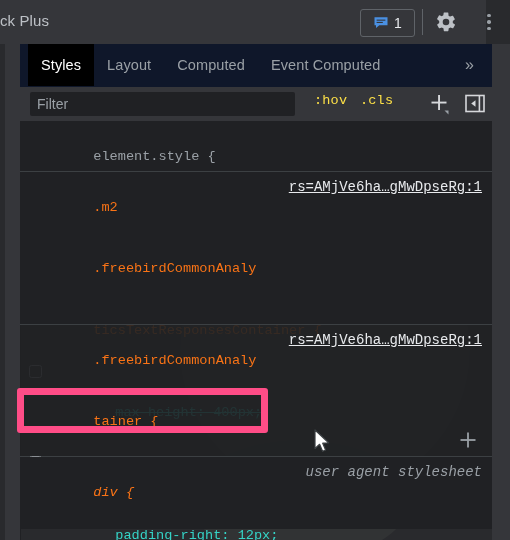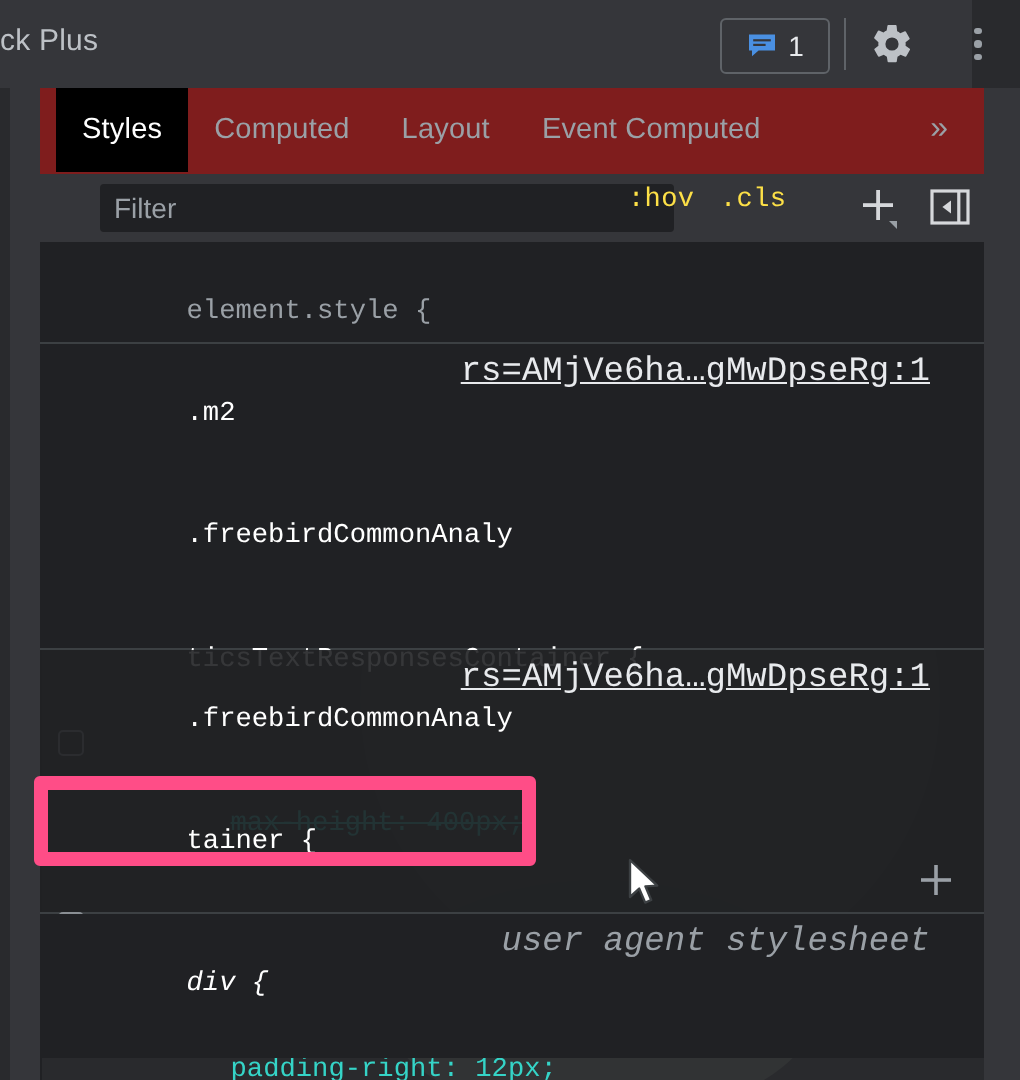--- a/index.html
+++ b/index.html
@@ -133,21 +133,21 @@
     background: #35363a;
     z-index: 2;
   }
 
   
   .tabstrip {
     position: absolute;
     left: 20px; top: 44px;
     width: 472px;
     height: 43px;
-    background: #7f1d1d;
+    background: #0f172a;
     border-bottom: 1px solid #ec4899;
     z-index: 2;
   }
   .tabs {
     position: absolute;
     left: 8px; top: 0;
     height: 42px;
     display: flex;
     align-items: stretch;
   }
@@ -182,32 +182,31 @@
     left: 20px; top: 87px;
     width: 472px;
     height: 34px;
     background: #35363a;
     border-bottom: 1px solid #202124;
     z-index: 2;
   }
   .filter-input {
     position: absolute;
     left: 10px; top: 5px;
-    width: 287px;
+    width: 265px;
     height: 24px;
     background: #202124;
     border: none;
     border-radius: 2px;
     color: #9aa0a6;
     font-family: "Liberation Sans", sans-serif;
     font-size: 14px;
     padding: 0 7px;
     box-sizing: border-box;
     outline: none;
-    margin-left: 20px;
   }
   .filter-input::placeholder { color: #9aa0a6; opacity: 1; }
   .fb-btn {
     position: absolute;
     top: 6px;
     font-family: "Liberation Mono", monospace;
     font-size: 13.5px;
     color: #fde047;
     letter-spacing: 0.2px;
     white-space: nowrap;
@@ -246,28 +245,28 @@
     box-sizing: border-box;
   }
   .rule-block.ghosted { background: rgba(32,33,36,0.90); }
   .rule-line {
     position: relative;
     white-space: pre;
     padding-left: 8px;
     color: #d6d8db;
   }
   .rule-line.indent { padding-left: 30px; }
-  .sel { color: #ffffff; }
+  .sel { color: #f97316; }
   .sel-muted { color: #9aa0a6; }
   .prop { color: #35d4c7; }
   .origin {
     position: absolute;
-    right: 27px;
+    right: 10px;
     top: 5px;
-    font-size: 17px;
+    font-size: 14px;
     color: #e8eaed;
     text-decoration: underline;
     white-space: nowrap;
   }
   .origin.ua {
     color: #9aa0a6;
     text-decoration: none;
     font-style: italic;
   }
   .strike .prop, .strike .val {
@@ -360,24 +359,24 @@
     <div class="edge-left-inner"></div>
   </div>
   <div class="edge-right"></div>
 
   <div class="tabstrip">
     <div class="tabs">
       <div class="tab active">
         <span>Styles</span>
       </div>
       <div class="tab">
+        <span>Layout</span>
+      </div>
+      <div class="tab">
         <span>Computed</span>
-      </div>
-      <div class="tab">
-        <span>Layout</span>
       </div>
       <div class="tab">
         <span>Event Computed</span>
       </div>
     </div>
     <div class="tab-more">
       <span>»</span>
     </div>
   </div>
 

